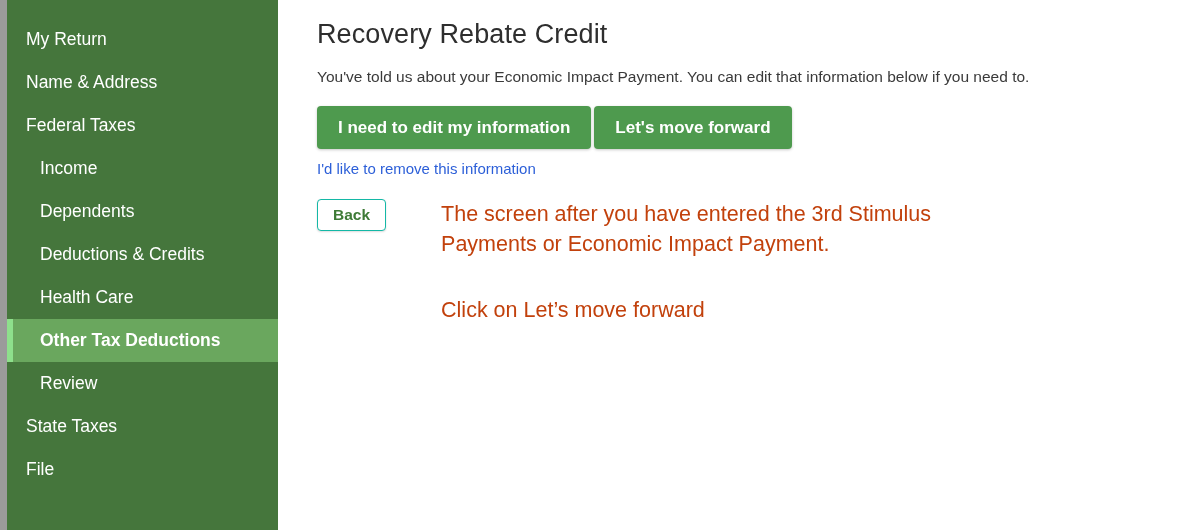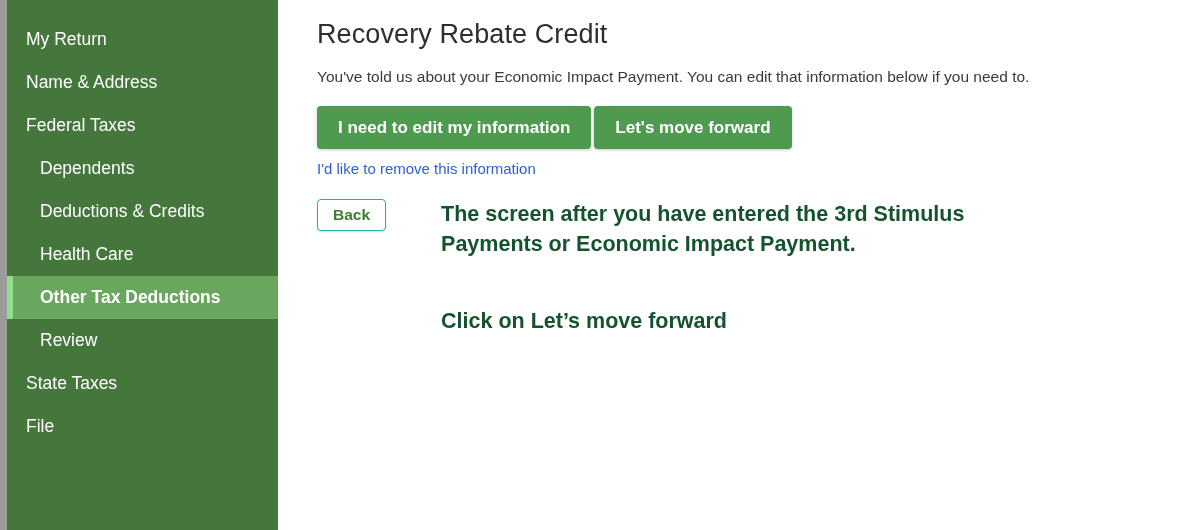--- a/index.html
+++ b/index.html
@@ -145,49 +145,52 @@
     padding: 0 15px;
     height: 32px;
     line-height: 30px;
     cursor: pointer;
     box-shadow: 0 1px 2px rgba(0,0,0,0.14);
     white-space: nowrap;
   }
 
   .annotation {
     margin-left: 55px;
-    color: #14532d;
+    color: #c2410c;
     font-size: 21.5px;
-    font-weight: bold;
+    font-weight: normal;
     line-height: 1.44;
     max-width: 560px;
   }
   .annotation p {
     margin: 0;
   }
   .annotation p.second {
-    margin-top: 46px;
+    margin-top: 35px;
   }
 </style>
 </head>
 <body>
 
 <div id="app">
 
   <div class="edge-gutter"></div>
 
   <nav class="sidebar" id="sidebar">
       <div class="nav-item level-0">
         <span class="nav-label">My Return</span>
       </div>
       <div class="nav-item level-0">
         <span class="nav-label">Name &amp; Address</span>
       </div>
       <div class="nav-item level-0">
         <span class="nav-label">Federal Taxes</span>
+      </div>
+      <div class="nav-item level-1">
+        <span class="nav-label">Income</span>
       </div>
       <div class="nav-item level-1">
         <span class="nav-label">Dependents</span>
       </div>
       <div class="nav-item level-1">
         <span class="nav-label">Deductions &amp; Credits</span>
       </div>
       <div class="nav-item level-1">
         <span class="nav-label">Health Care</span>
       </div>

